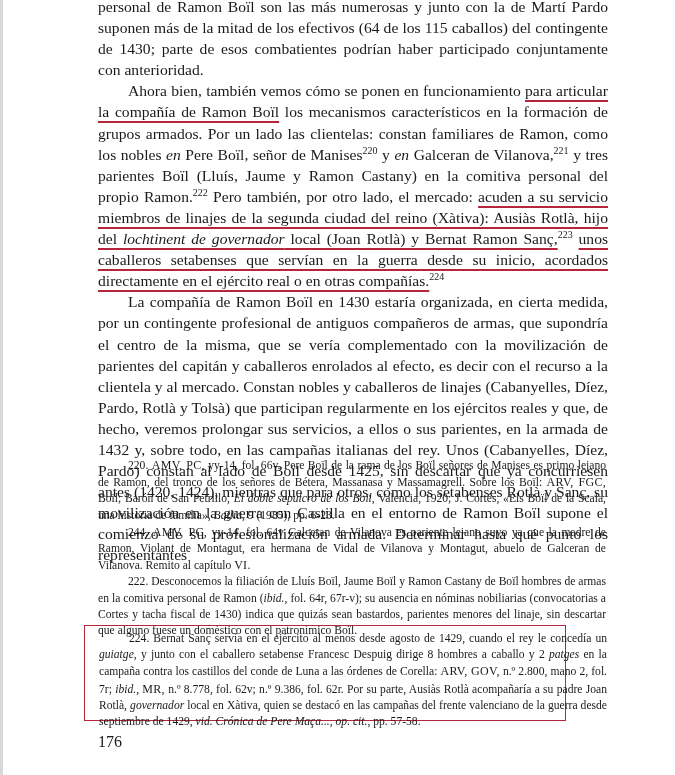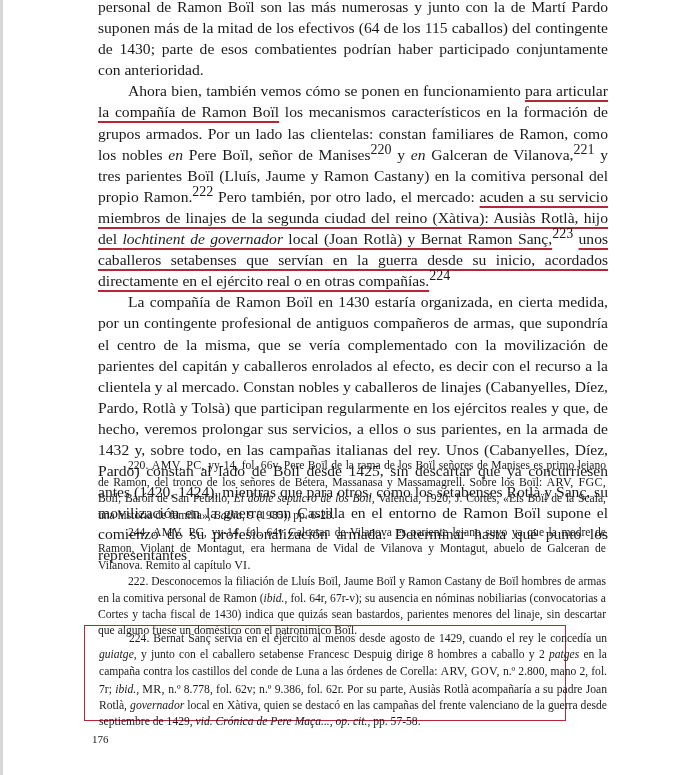--- a/index.html
+++ b/index.html
@@ -10,33 +10,33 @@
     color:#1a1a1a;
   }
   .left-edge { position:absolute; left:0; top:0; width:3px; height:775px; background:#d8d8d8; }
   .body-text {
     position:absolute; left:98px; top:-4px; width:510px;
     font-size:15.6px; line-height:21.1px; text-align:justify;
   }
   .body-text p { margin:0; }
   .body-text p.indent { text-indent:30px; }
   .ul { text-decoration:underline; text-decoration-color:#b5263a; text-decoration-thickness:1.5px; text-underline-offset:4px; }
-  sup { font-size:14px; line-height:0; vertical-align:6px; }
+  sup { font-size:10px; line-height:0; vertical-align:6px; }
   .notes {
     position:absolute; left:98px; top:457px; width:508px;
     font-size:11.6px; line-height:16.2px; text-align:justify;
   }
   .notes p { margin:0; text-indent:30px; }
   .sc { font-size:12px; letter-spacing:0.3px; }
   .boxed {
     position:absolute; left:84px; top:625px; width:534px; height:96px;
     border:1.5px solid #b5263a; box-sizing:border-box;
   }
   .notes p.n224 { position:absolute; left:14px; top:5px; width:508px; }
-  .page-num { position:absolute; left:92px; top:733px; font-size:11px; }
+  .page-num { position:absolute; left:98px; top:733px; font-size:16px; }
 </style>
 </head>
 <body>
 
 <div class="left-edge"></div>
 
 <div class="body-text">
   <p>personal de Ramon Boïl son las más numerosas y junto con la de Martí Pardo suponen más de la mitad de los efectivos (64 de los 115 caballos) del contingente de 1430; parte de esos combatientes podrían haber participado conjuntamente con anterioridad.</p>
   <p class="indent"><span>Ahora bien, también vemos cómo se ponen en funcionamiento </span><span class="ul" style="text-decoration-color: rgb(181, 38, 58);">para articular la compañía de Ramon Boïl</span><span> los mecanismos característicos en la formación de grupos armados. Por un lado las clientelas: constan familiares de Ramon, como los nobles </span><i>en</i><span> Pere Boïl, señor de Manises</span><sup>220</sup><span> y </span><i>en</i><span> Galceran de Vilanova,</span><sup>221</sup><span> y tres parientes Boïl (Lluís, Jaume y Ramon Castany) en la comitiva personal del propio Ramon.</span><sup>222</sup><span> Pero también, por otro lado, el mercado: </span><span class="ul" style="text-decoration-color: rgb(181, 38, 58);"><span>acuden a su servicio miembros de linajes de la segunda ciudad del reino (Xàtiva): Ausiàs Rotlà, hijo del </span><i>lochtinent de governador</i><span> local (Joan Rotlà) y Bernat Ramon Sanç,</span></span><sup>223</sup><span> </span><span class="ul" style="text-decoration-color: rgb(181, 38, 58);">unos caballeros setabenses que servían en la guerra desde su inicio, acordados directamente en el ejército real o en otras compañías.</span><sup>224</sup></p>
   <p class="indent">La compañía de Ramon Boïl en 1430 estaría organizada, en cierta medida, por un contingente profesional de antiguos compañeros de armas, que supondría el centro de la misma, que se vería complementado con la movilización de parientes del capitán y caballeros enrolados al efecto, es decir con el recurso a la clientela y al mercado. Constan nobles y caballeros de linajes (Cabanyelles, Díez, Pardo, Rotlà y Tolsà) que participan regularmente en los ejércitos reales y que, de hecho, veremos prolongar sus servicios, a ellos o sus parientes, en la armada de 1432 y, sobre todo, en las campañas italianas del rey. Unos (Cabanyelles, Díez, Pardo) constan al lado de Boïl desde 1425, sin descartar que ya concurriesen antes (1420, 1424), mientras que para otros, como los setabenses Rotlà y Sanç, su movilización en la guerra con Castilla en el entorno de Ramon Boïl supone el comienzo de su profesionalización armada. Determinar hasta qué punto los representantes</p>

